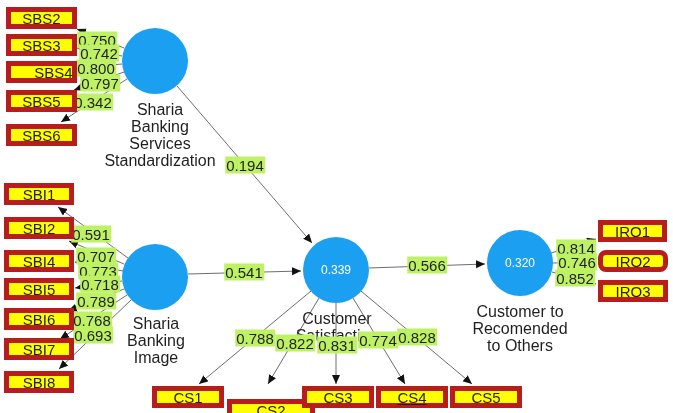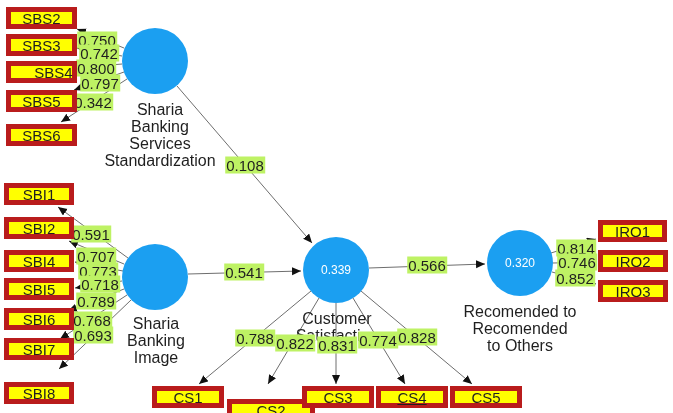--- a/index.html
+++ b/index.html
@@ -87,47 +87,47 @@
   <div class="cname" style="left:156px;top:315px;">
     <div>Sharia</div>
     <div>Banking</div>
     <div>Image</div>
   </div>
   <div class="cname" style="left:337px;top:310px;">
     <div>Customer</div>
     <div>Satisfaction</div>
   </div>
   <div class="cname" style="left:520px;top:303px;">
-    <div>Recomended to</div>
+    <div>Customer to</div>
     <div>Recomended</div>
     <div>to Others</div>
   </div>
 
   <div class="box" style="left:6px;top:7px;width:71px;">SBS2</div>
   <div class="box" style="left:6px;top:34px;width:71px;">SBS3</div>
   <div class="box" style="left:6px;top:61px;width:71px;padding-left:24px;">SBS4</div>
   <div class="box" style="left:6px;top:90px;width:71px;">SBS5</div>
   <div class="box" style="left:6px;top:124px;width:71px;">SBS6</div>
 
   <div class="box" style="left:4px;top:183px;width:70px;">SBI1</div>
   <div class="box" style="left:4px;top:217px;width:70px;">SBI2</div>
   <div class="box" style="left:4px;top:250px;width:70px;">SBI4</div>
   <div class="box" style="left:4px;top:278px;width:70px;">SBI5</div>
   <div class="box" style="left:4px;top:308px;width:70px;">SBI6</div>
   <div class="box" style="left:4px;top:338px;width:70px;">SBI7</div>
-  <div class="box" style="left:4px;top:382px;width:70px;text-align:center;">SBI8</div>
+  <div class="box" style="left:4px;top:371px;width:70px;text-align:center;">SBI8</div>
 
   <div class="box" style="left:152px;top:386px;width:72px;">CS1</div>
   <div class="box" style="left:227px;top:399px;width:88px;">CS2</div>
   <div class="box" style="left:302px;top:386px;width:72px;">CS3</div>
   <div class="box" style="left:376px;top:386px;width:72px;text-decoration:underline;">CS4</div>
   <div class="box" style="left:450px;top:386px;width:72px;">CS5</div>
 
   <div class="box" style="left:598px;top:220px;width:69px;">IRO1</div>
-  <div class="box" style="left:598px;top:250px;width:70px;">IRO2</div>
+  <div class="box" style="left:598px;top:250px;width:70px;border-radius:8px;">IRO2</div>
   <div class="box" style="left:598px;top:280px;width:70px;">IRO3</div>
 
   <span class="num" style="left:97px;top:40px;">0.750</span>
   <span class="num" style="left:99px;top:53px;">0.742</span>
   <span class="num" style="left:96px;top:68px;">0.800</span>
   <span class="num" style="left:100px;top:83px;">0.797</span>
   <span class="num" style="left:93px;top:102px;">0.342</span>
 
   <span class="num" style="left:91px;top:234px;">0.591</span>
   <span class="num" style="left:96px;top:256px;">0.707</span>
@@ -140,17 +140,17 @@
   <span class="num" style="left:255px;top:338px;">0.788</span>
   <span class="num" style="left:295px;top:343px;">0.822</span>
   <span class="num" style="left:337px;top:345px;">0.831</span>
   <span class="num" style="left:378px;top:340px;">0.774</span>
   <span class="num" style="left:417px;top:337px;">0.828</span>
 
   <span class="num" style="left:576px;top:248px;">0.814</span>
   <span class="num" style="left:577px;top:262px;">0.746</span>
   <span class="num" style="left:575px;top:278px;">0.852</span>
 
-  <span class="num" style="left:245px;top:165px;">0.108</span>
+  <span class="num" style="left:245px;top:165px;">0.194</span>
   <span class="num" style="left:244px;top:272px;">0.541</span>
   <span class="num" style="left:427px;top:265px;">0.566</span>
 
 </div>
 
 </body></html>

